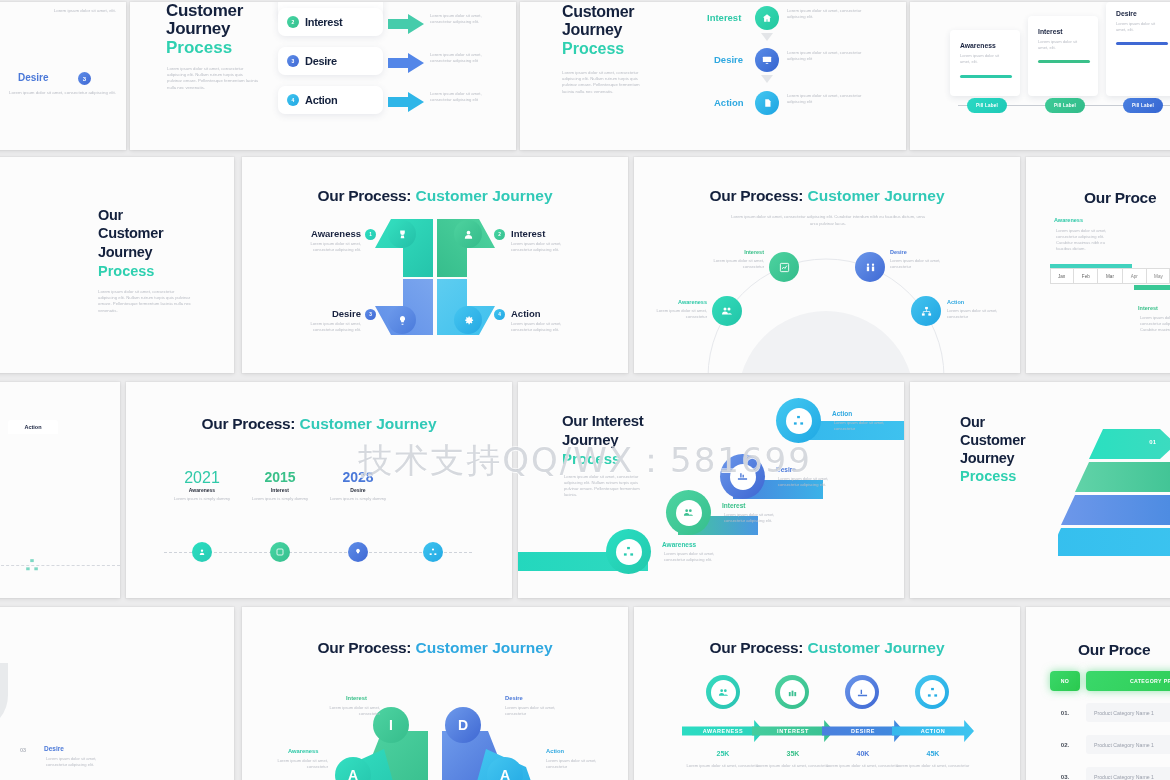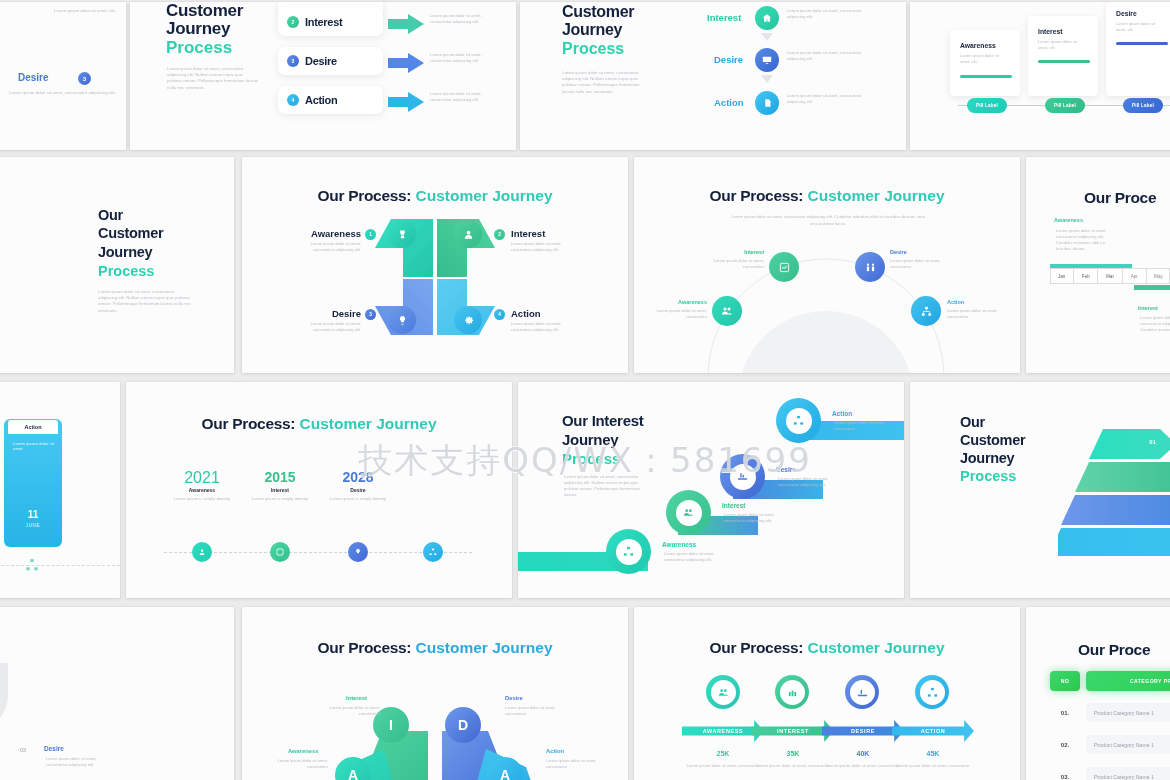--- a/index.html
+++ b/index.html
@@ -395,26 +395,20 @@
       <div style="position:absolute;left:108px;top:128px;width:120px;height:5px;background:#3ac896"></div>
       <div style="position:absolute;left:112px;top:148px;font-size:5.5px" class="lbl-grn">Interest</div>
       <div style="position:absolute;left:114px;top:158px;width:58px;font-size:4.1px" class="lorem">Lorem ipsum dolor sit amet, consectetur adipiscing elit. Curabitur maximus nibh.</div>
     </div>
   </div>
 
   <div class="slide" id="s9">
     <div class="slide-inner">
       <div style="position:absolute;left:138px;top:38px;width:50px;height:14px;background:#fff;border-radius:3px 3px 0 0;
                   display:flex;align-items:center;justify-content:center;font-size:5.5px;z-index:2" class="lbl-dark">Action</div>
-      <div style="position:absolute;left:134px;top:37px;width:58px;height:128px;border-radius:6px;
-                  background:linear-gradient(180deg,#45c9f2,#28b4e8)">
-        <div style="position:absolute;left:9px;top:22px;width:42px;font-size:4.3px;color:rgba(255,255,255,.85)">Lorem ipsum dolor sit amet</div>
-        <div style="position:absolute;left:0;top:90px;width:58px;text-align:center;font-size:10px;font-weight:bold;color:#fff">11</div>
-        <div style="position:absolute;left:0;top:104px;width:58px;text-align:center;font-size:4.6px;color:rgba(255,255,255,.9);letter-spacing:.6px">JUNE</div>
-      </div>
       <div style="position:absolute;left:0;top:183px;width:250px;border-top:1px dashed #d5d8de"></div>
       <div style="position:absolute;left:155px;top:176px">
         <svg width="14" height="14" viewBox="0 0 24 24" fill="#7ed8c4">
             <rect x="9" y="2" width="6" height="5"></rect>
             <rect x="2" y="16" width="6" height="5"></rect>
             <rect x="16" y="16" width="6" height="5"></rect>
           </svg>
       </div>
     </div>
   </div>

